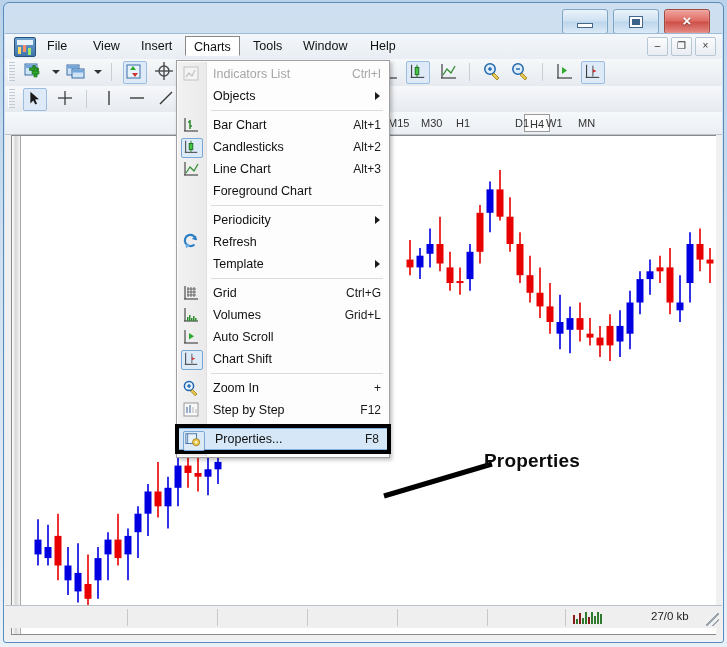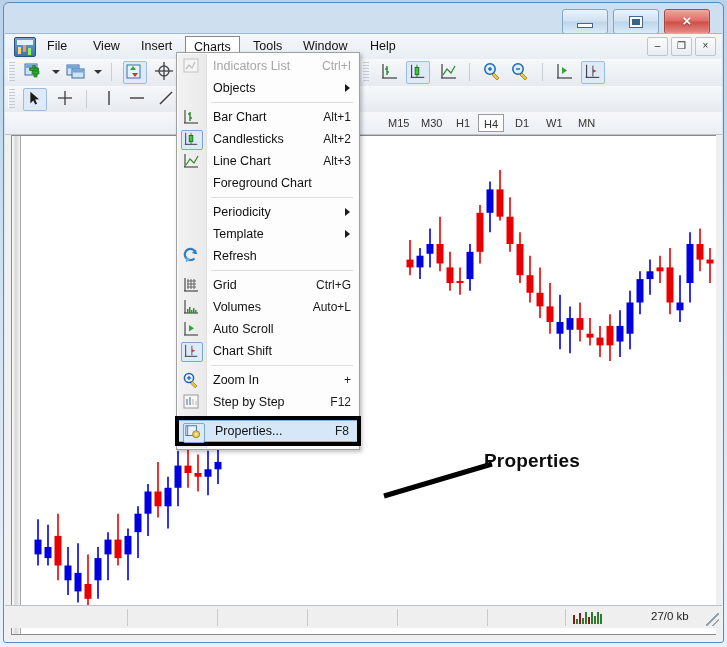--- a/index.html
+++ b/index.html
@@ -163,20 +163,21 @@
     border-bottom:1px solid #b9c4cf;
   }
   .tfbtn {
     position:absolute; top:2px; height:18px; line-height:18px;
     font-size:11px; color:#333; padding:0 5px; text-align:left;
     box-sizing:border-box;
   }
   .tfbtn.sel {
     border:1px solid #9a9a9a;
     background:#fcfcfc;
+    margin-left:46px;
   }
 
   
   .chartwrap {
     position:absolute; left:6px; top:101px;
     width:705px; height:500px;
     background:#ffffff;
     border:1px solid #898989;
     border-right:none;
     box-sizing:border-box;
@@ -203,22 +204,22 @@
     background-image:
       linear-gradient(135deg, transparent 45%, #9aa4ae 45%, #9aa4ae 55%, transparent 55%),
       linear-gradient(135deg, transparent 70%, #9aa4ae 70%, #9aa4ae 80%, transparent 80%);
   }
   .trafficbars { position:absolute; top:5px; display:flex; align-items:flex-end; gap:1px; height:13px;}
   .trafficbars i { display:block; width:2px; background:#1f6b1f; }
 
   
   .popup {
     position:absolute;
-    left:176px; top:52px;
-    width:184px;
+    left:176px; top:60px;
+    width:214px;
     background:#fdfdfd;
     border:1px solid #a0a0a0;
     box-shadow: 2px 2px 4px rgba(0,0,0,.25);
     z-index:80;
     box-sizing:border-box;
     padding:2px 0 0 0;
   }
   .popup .gutter {
     position:absolute; left:1px; top:1px; width:28px; bottom:1px;
     background:linear-gradient(to right,#f2f2f2,#eaeaea);
@@ -690,32 +691,32 @@
       <span>Foreground Chart</span>
     </div>
 
     <div class="msep"></div>
 
     <div class="mrow">
       <span>Periodicity</span>
       <span class="arrow"></span>
     </div>
     <div class="mrow">
-      <span>Template</span>
-      <span class="arrow"></span>
-    </div>
-    <div class="mrow">
       <span class="micon">
         <svg width="20" height="18" viewBox="0 0 20 18">
           <path d="M15 7a5.6 5.6 0 1 0-1.6 4.4" fill="none" stroke="#2f7fc4" stroke-width="2.2"></path>
           <path d="M15 2.5l.4 4.8-4.6-1.2z" fill="#2f7fc4"></path>
           <path d="M5 15.5l-.4-4.8 4.6 1.2z" fill="#6bb0e4"></path>
         </svg>
       </span>
       <span>Refresh</span>
+    </div>
+    <div class="mrow">
+      <span>Template</span>
+      <span class="arrow"></span>
     </div>
 
     <div class="msep"></div>
 
     <div class="mrow">
       <span class="micon">
         <svg width="20" height="18" viewBox="0 0 20 18">
           <line x1="4" y1="2" x2="4" y2="15" stroke="#3c3c3c" stroke-width="1.1"></line>
           <line x1="3" y1="15" x2="17" y2="15" stroke="#3c3c3c" stroke-width="1.1"></line>
           <g stroke="#5a5a5a" stroke-width=".9">
@@ -739,21 +740,21 @@
           <g fill="#2e8b2e">
             <rect x="6" y="11" width="1.5" height="4"></rect>
               <rect x="8" y="9" width="1.5" height="6"></rect>
             <rect x="10" y="12" width="1.5" height="3"></rect>
               <rect x="12" y="10" width="1.5" height="5"></rect>
             <rect x="14" y="12" width="1.5" height="3"></rect>
           </g>
         </svg>
       </span>
       <span>Volumes</span>
-      <span class="acc">Auto+L</span>
+      <span class="acc">Grid+L</span>
     </div>
     <div class="mrow">
       <span class="micon">
         <svg width="20" height="18" viewBox="0 0 20 18">
           <line x1="4" y1="2" x2="4" y2="15" stroke="#3c3c3c" stroke-width="1.1"></line>
           <line x1="3" y1="15" x2="17" y2="15" stroke="#3c3c3c" stroke-width="1.1"></line>
           <path d="M8 5l5 3.2L8 11.5z" fill="#2fa82f"></path>
         </svg>
       </span>
       <span>Auto Scroll</span>

